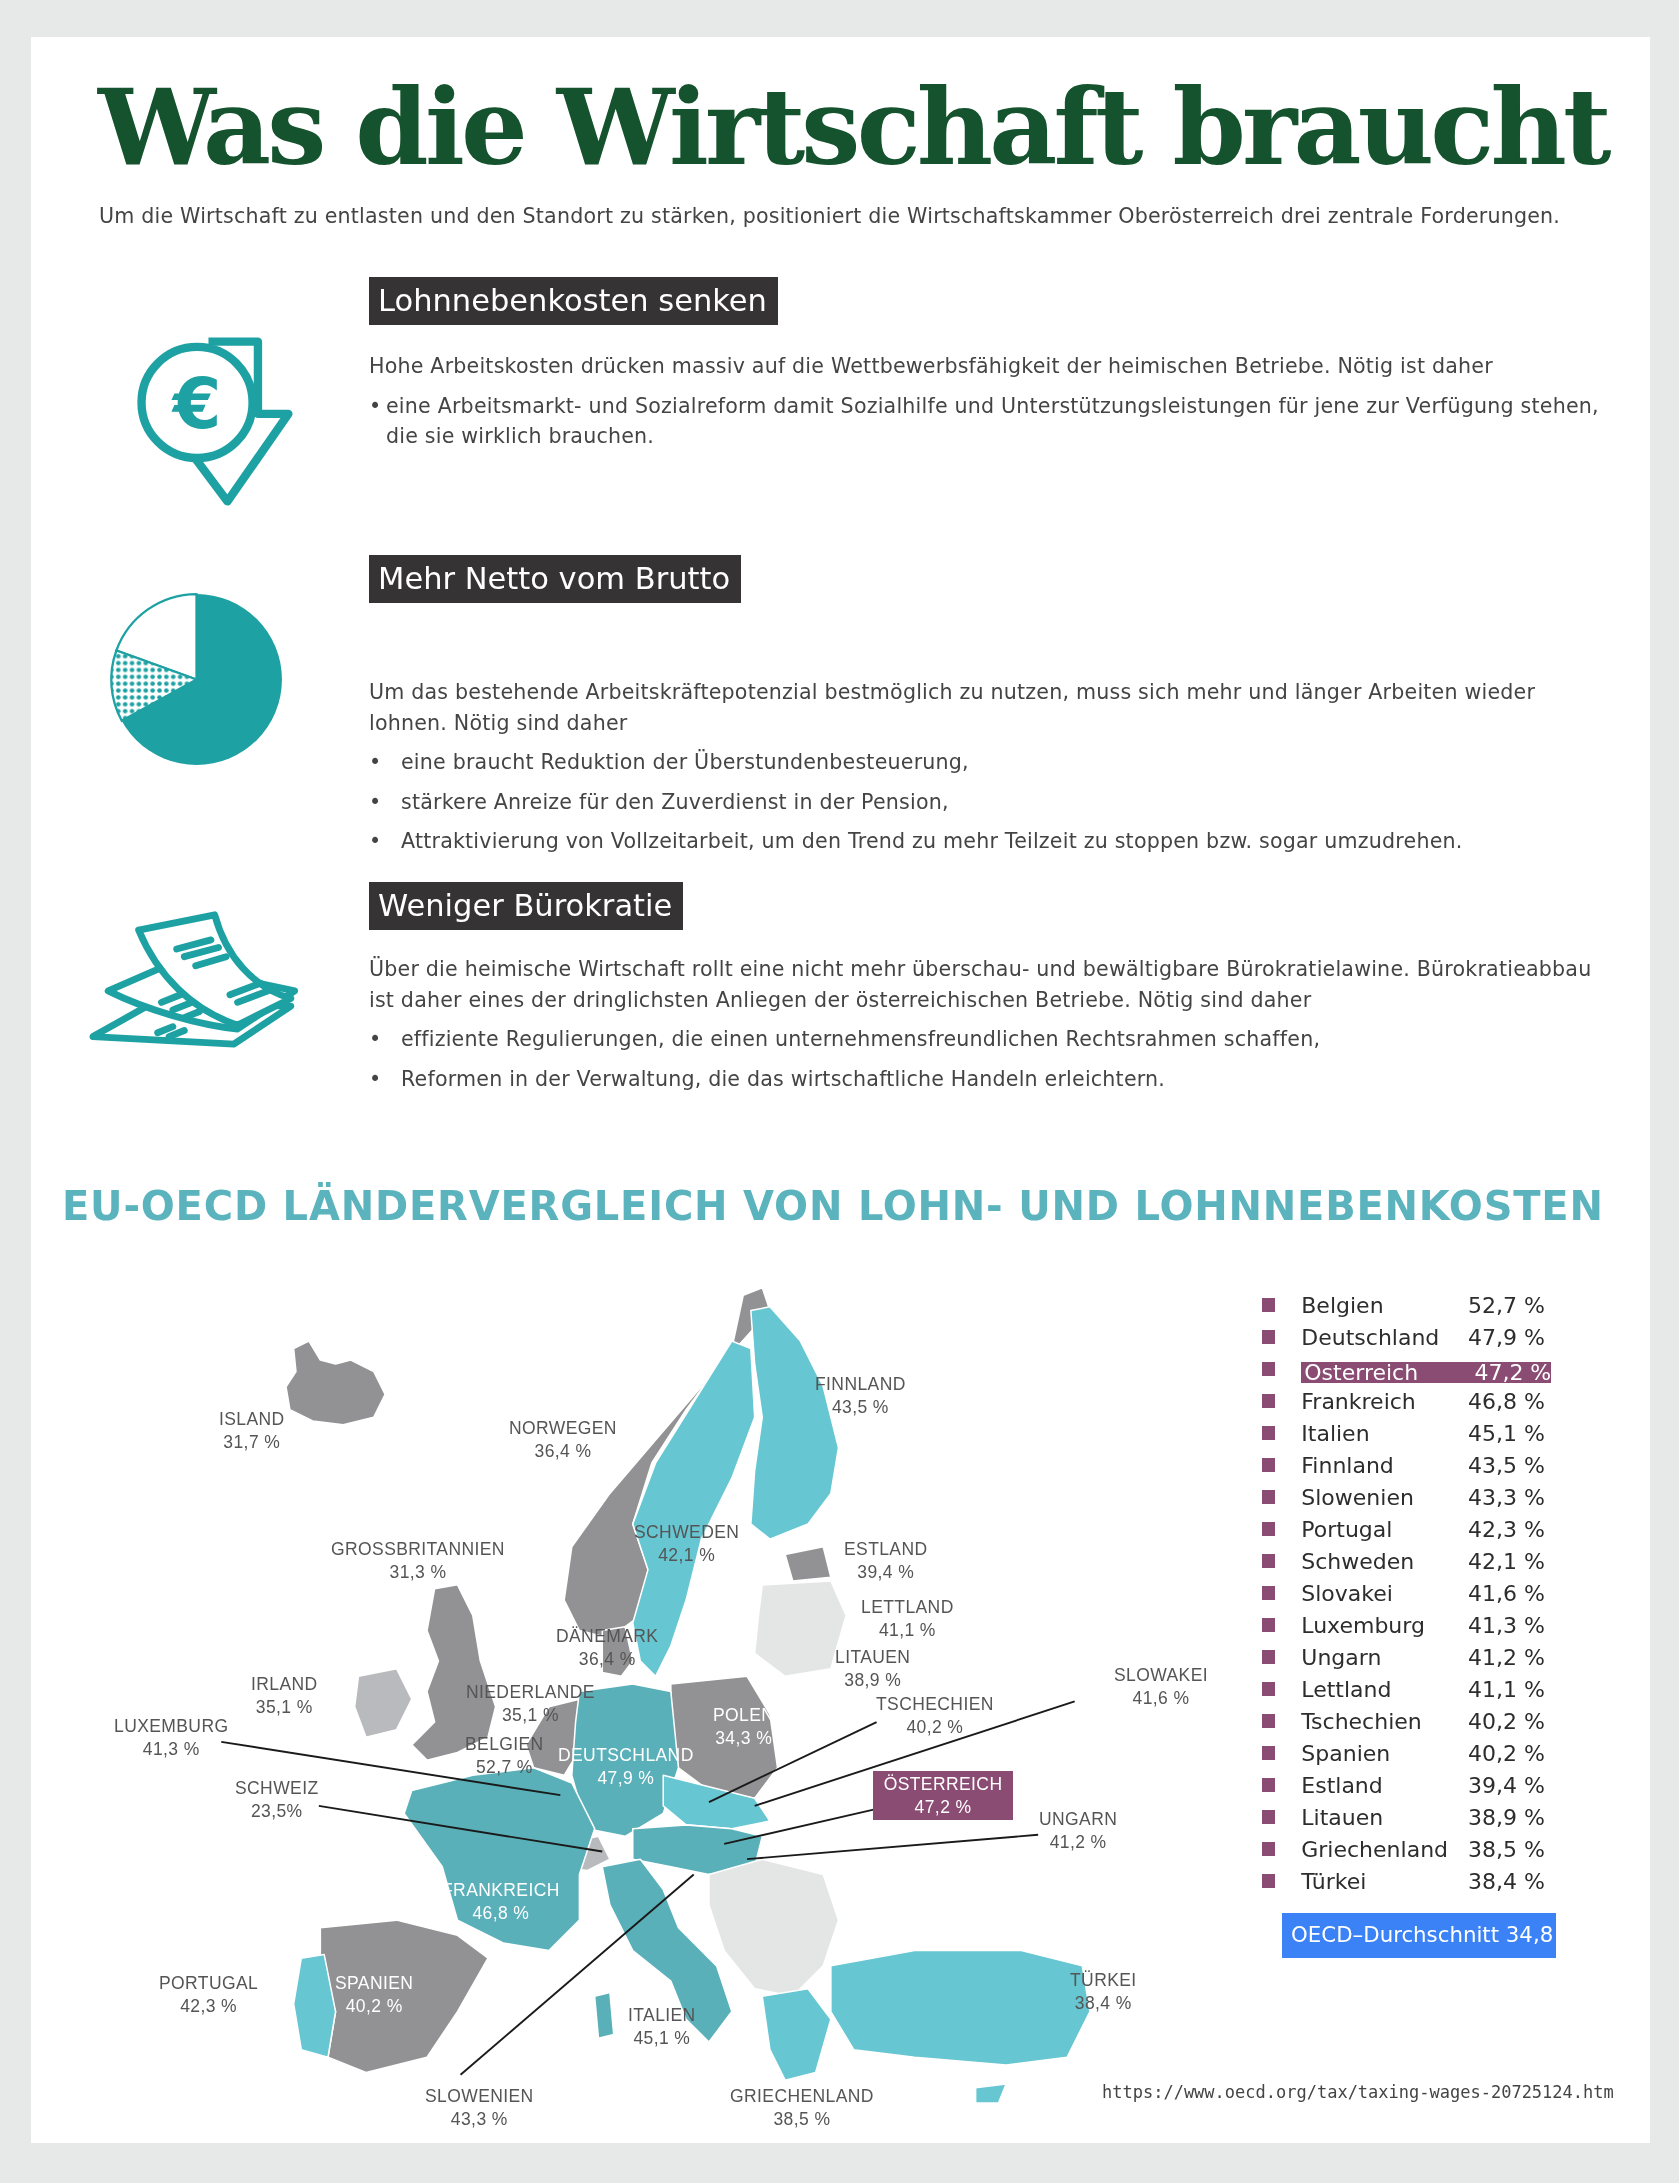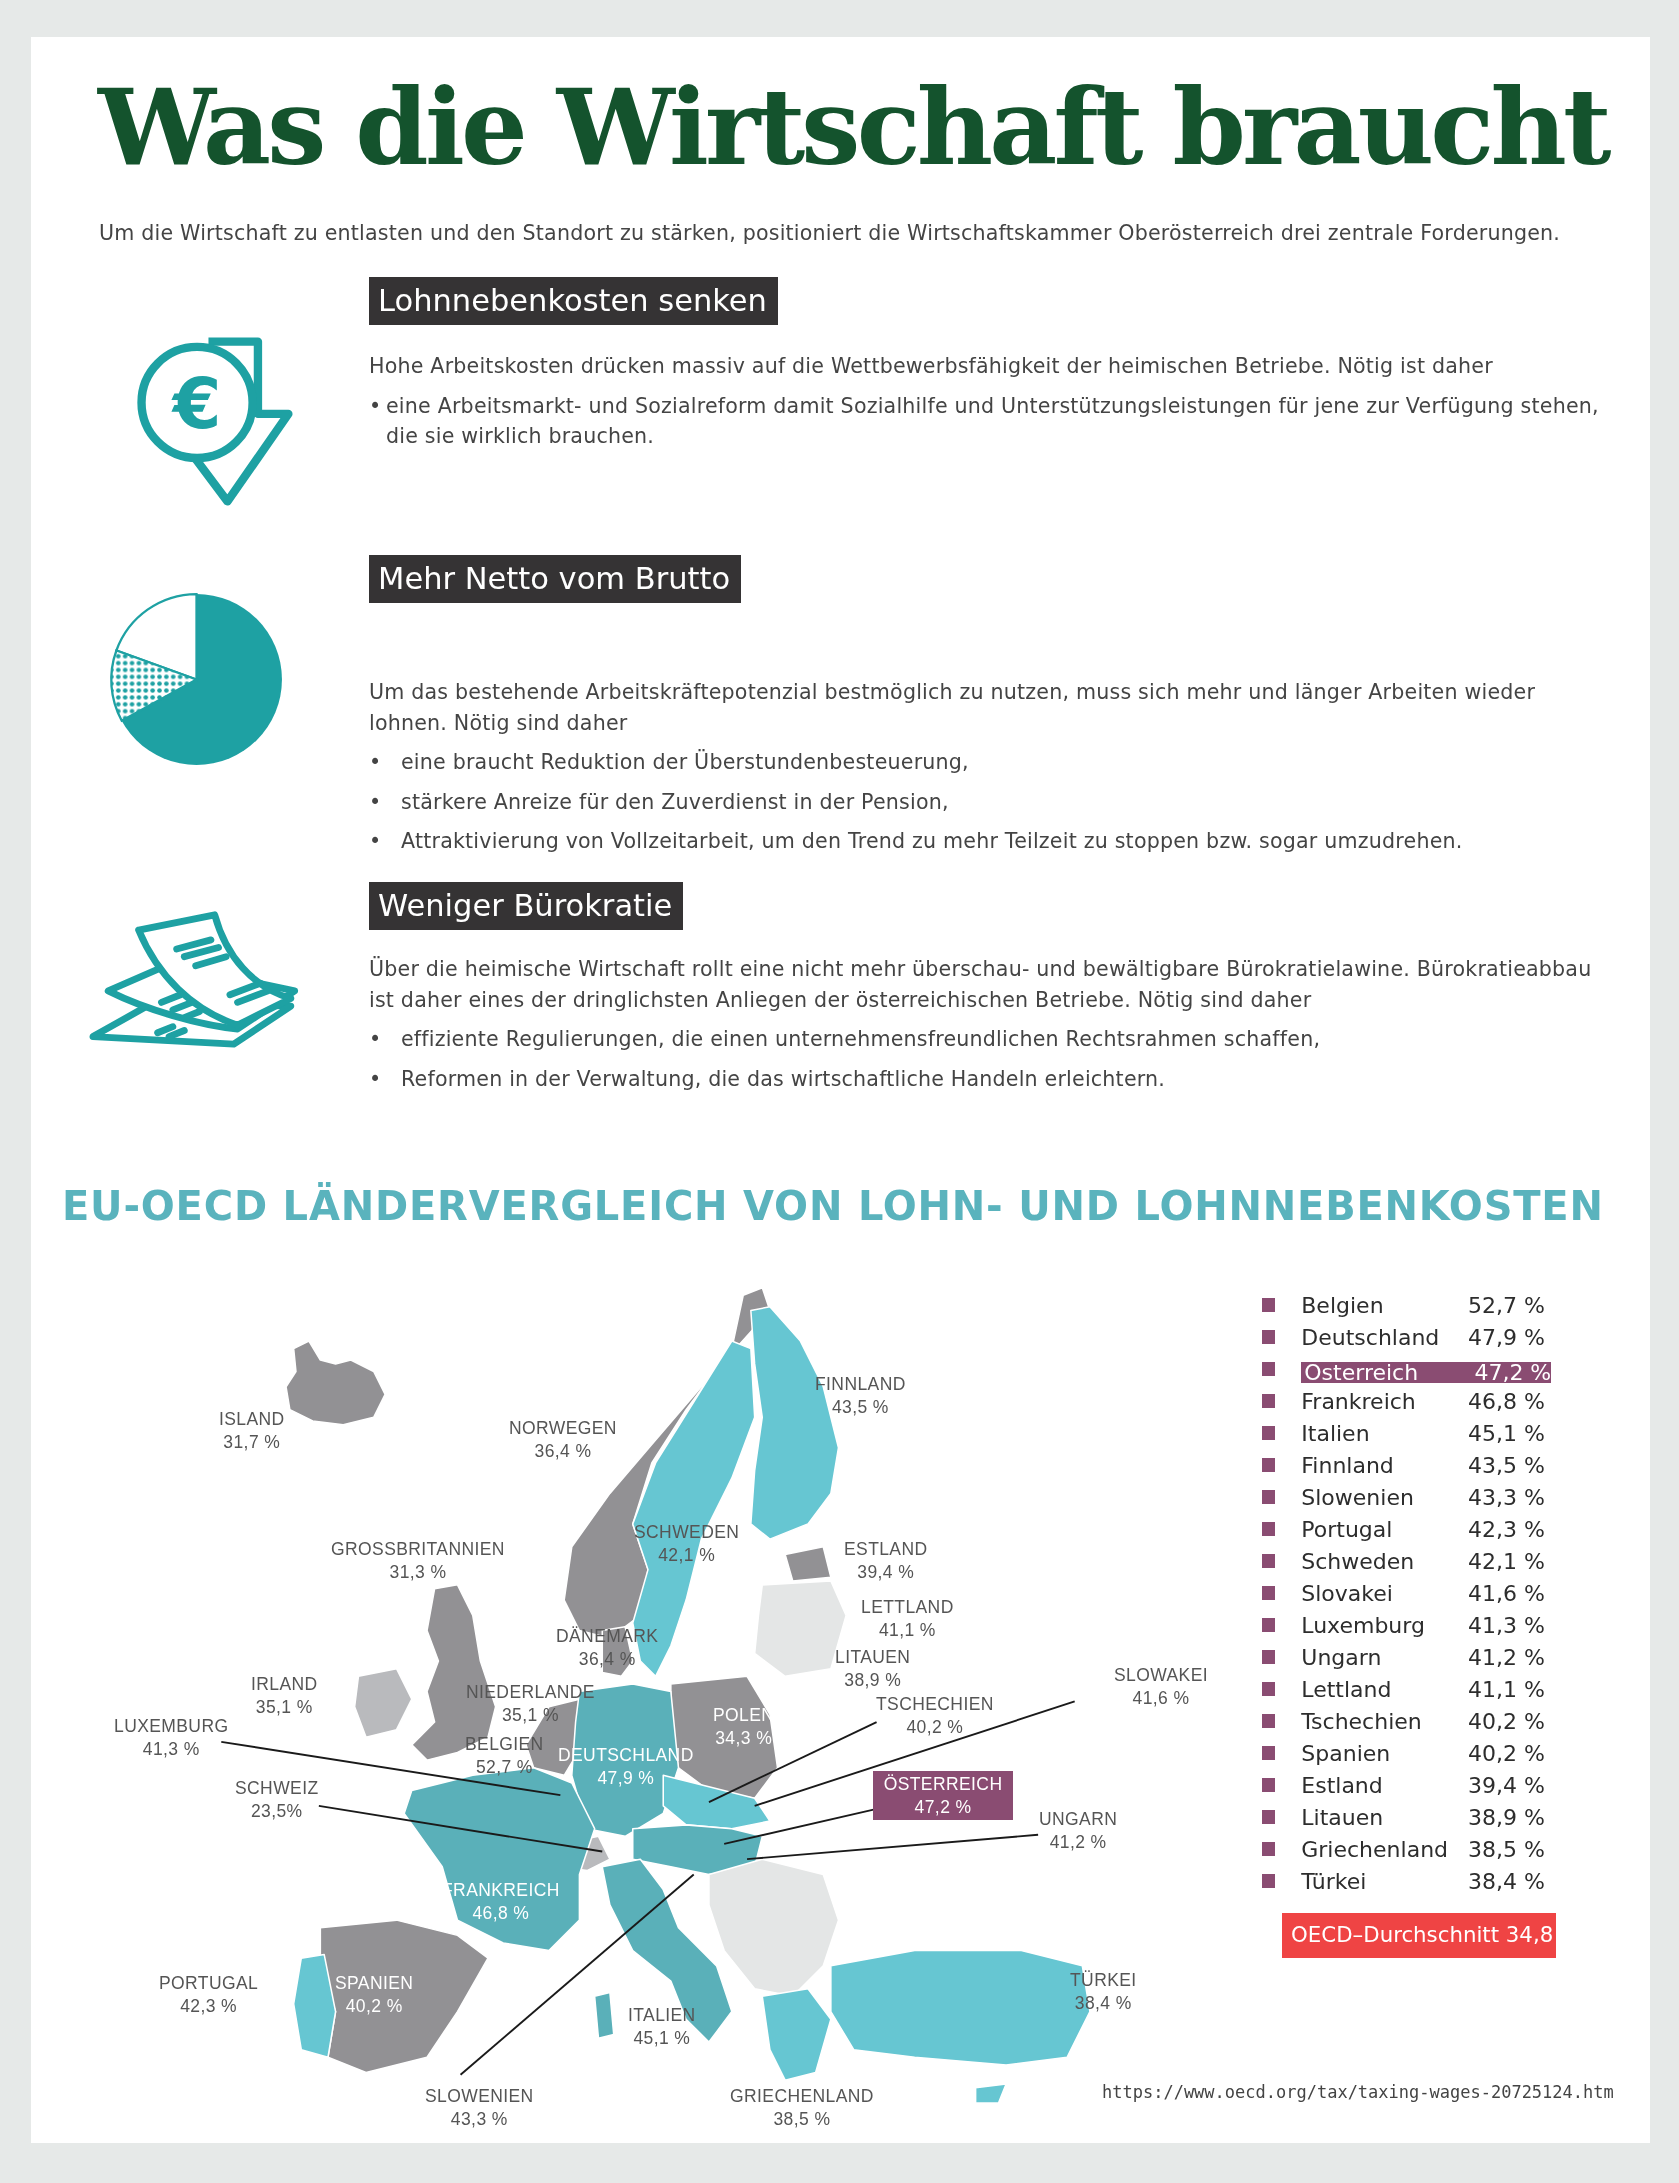--- a/index.html
+++ b/index.html
@@ -1,20 +1,20 @@
 <!DOCTYPE html>
 <html style="font-size:12.2px"><head>
 <meta charset="utf-8">
 <style>
   html,body{margin:0;padding:0;}
   body{width:1680px;height:2183px;background:#e6e9e8;font-family:"DejaVu Sans",sans-serif;color:#3b3b3b;position:relative;overflow:hidden;}
   .card{position:absolute;left:30.5px;top:37px;width:1619px;height:2106px;background:#fff;}
   .abs{position:absolute;}
   .title{left:98px;top:75px;font-family:"DejaVu Serif",serif;font-weight:bold;font-size:105px;letter-spacing:-3.8px;color:#14532d;line-height:1;white-space:nowrap;}
-  .intro{left:99px;top:204px;font-size:20.6px;color:#444;letter-spacing:0.2px;white-space:nowrap;margin-top:17px;}
+  .intro{left:99px;top:204px;font-size:20.6px;color:#444;letter-spacing:0.2px;white-space:nowrap;}
   .sec-head{background:#353334;color:#fff;font-size:30.5px;padding:4.6px 10.7px 6.1px 9.1px;line-height:37px;white-space:nowrap;}
   .para{font-size:20.6px;color:#444;line-height:30.5px;letter-spacing:0.2px;}
   .para p{margin:0;}
   .bullets{margin:0;padding:0;list-style:none;}
   .bullets li{position:relative;}
   .b1 li{padding-left:17px;margin-top:9.1px;}
   .b1 li::before{content:"\2022";position:absolute;left:0;}
   .b2 li{padding-left:32px;margin-top:9.1px;}
   .b2 li::before{content:"\2022";position:absolute;left:0;}
   .hang{padding-left:17px;}
@@ -23,21 +23,21 @@
   .lbl.w{color:#fff;}
   .lbl.box{background:#8a4c72;color:#fff;padding:1.5px 10.7px;}
   .legend{left:1257px;top:1289px;width:297px;}
   .legend .row{display:flex;align-items:center;height:32px;font-family:"DejaVu Sans",sans-serif;font-size:22px;color:#2d2d2d;}
   .legend .sq{width:13.7px;height:13.7px;background:#8a4c72;margin-left:4.6px;margin-right:26px;flex:none;}
   .legend .nm{width:175px;white-space:nowrap;}
   .legend .val{flex:1;text-align:right;padding-right:9.1px;white-space:nowrap;}
   .legend .row.hl .nmv{display:flex;background:#8a4c72;color:#fff;width:250px;height:21.3px;overflow:hidden;line-height:21.3px;margin-top:7.6px;}
   .legend .row.hl .nmv .nm{padding-left:3px;width:172px;}
   .legend .row.hl .nmv .val{padding-right:0;}
-  .oecd{left:1282px;top:1913px;background:#ef4444;color:#fff;font-size:21.3px;padding:9.1px 3px 10.7px 9.1px;white-space:nowrap;}
+  .oecd{left:1282px;top:1913px;background:#3b82f6;color:#fff;font-size:21.3px;padding:9.1px 3px 10.7px 9.1px;white-space:nowrap;}
   .src{left:1102px;top:2082px;font-family:"DejaVu Sans Mono",monospace;font-size:17px;color:#444;white-space:nowrap;text-align:right;}
   svg{position:absolute;overflow:visible;}
 </style>
 </head>
 <body>
 
 <div class="card"></div>
 
 <div class="abs title">Was die Wirtschaft braucht</div>
 <div class="abs intro">Um die Wirtschaft zu entlasten und den Standort zu stärken, positioniert die Wirtschaftskammer Oberösterreich drei zentrale Forderungen.</div>

